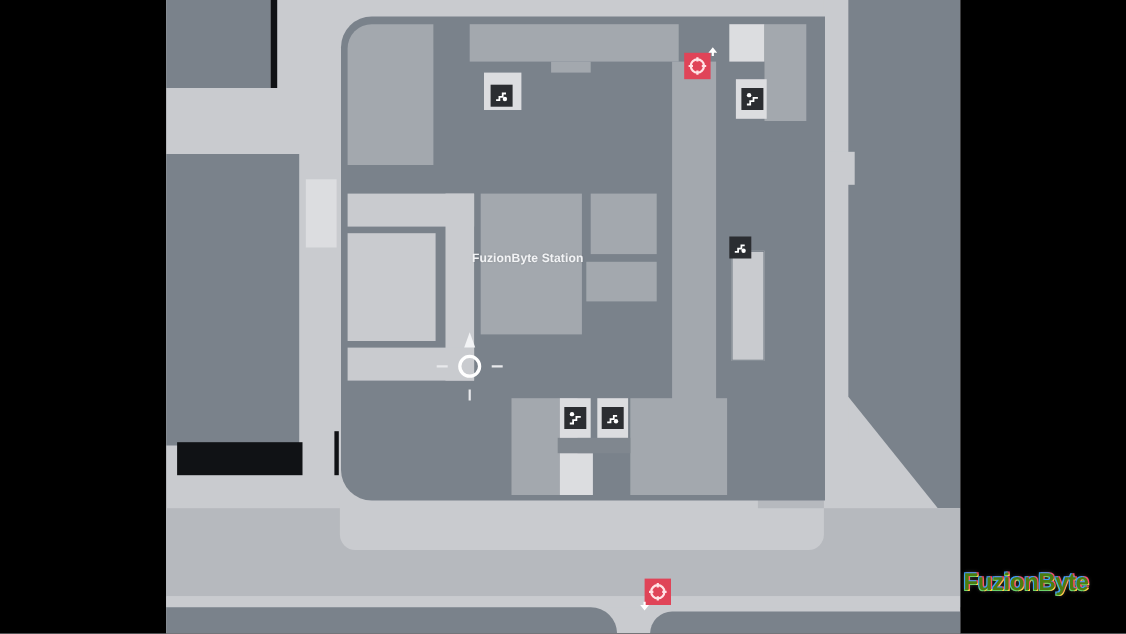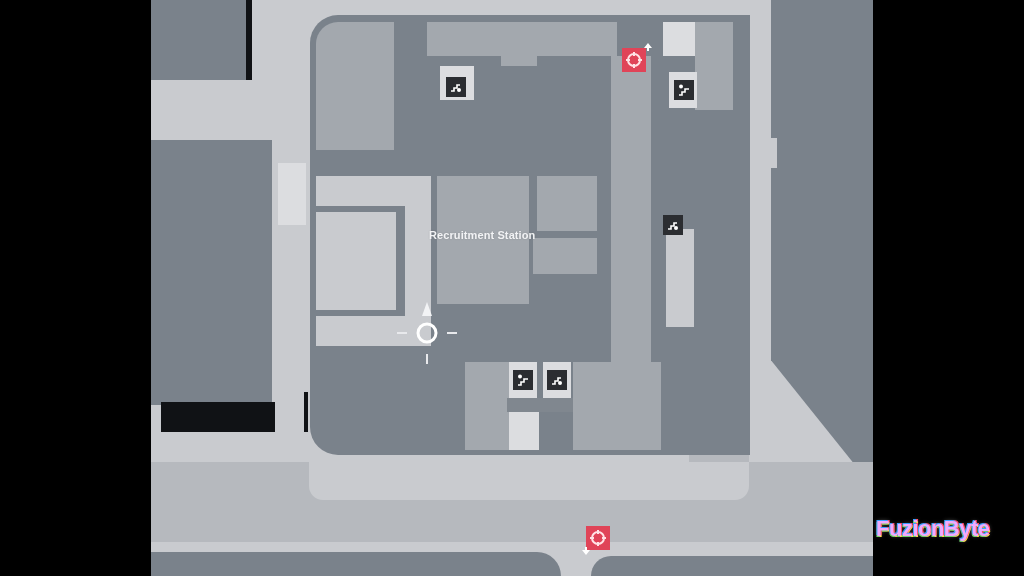--- a/index.html
+++ b/index.html
@@ -10,21 +10,21 @@
   .mid{background:#a3a8ae;}
   .light{background:#c9cbcf;}
   .pale{background:#dcdde0;}
   .ground{background:#b6b9be;}
   .black{background:#101215;}
   .wall{background:#80878f;}
   .poi{position:absolute;width:20px;height:20px;background:#2b2d31;display:flex;align-items:center;justify-content:center;}
   .poi-bg{position:absolute;background:#dcdde0;}
   .obj{position:absolute;width:24px;height:24px;background:#e04458;display:flex;align-items:center;justify-content:center;}
   .label{position:absolute;color:#f2f3f5;font-size:11px;font-weight:bold;letter-spacing:0.1px;white-space:nowrap;text-shadow:0 0 2px rgba(0,0,0,0.15);}
-  .watermark{position:absolute;left:876px;top:516px;font-size:22px;font-weight:bold;color:#f0abfc;letter-spacing:-0.5px;
+  .watermark{position:absolute;left:876px;top:516px;font-size:22px;font-weight:bold;color:#4d7c0f;letter-spacing:-0.5px;
     text-shadow:-1px -1px 0 #3aa0ff,1px -1px 0 #ff4a6a,-1px 1px 0 #6cd36c,1px 1px 0 #ffd24a,0 0 4px rgba(255,255,255,0.4);}
 </style>
 </head>
 <body>
 
 <div class="map">
 
   <div class="abs dark" style="left:0;top:0;width:95px;height:80px;"></div>
   <div class="abs black" style="left:95px;top:0;width:6px;height:80px;"></div>
   <div class="abs dark" style="left:0;top:140px;width:121px;height:265px;"></div>
@@ -112,21 +112,21 @@
   <div class="obj" style="left:435px;top:526px;">
     <svg width="18" height="18" viewBox="0 0 18 18">
         <circle cx="9" cy="9" r="6" stroke="#ffe3e6" stroke-width="2" fill="none"></circle>
         <path d="M9 1 V5 M9 13 V17 M1 9 H5 M13 9 H17" stroke="#ffe3e6" stroke-width="2"></path>
       </svg>
   </div>
   <svg class="abs" style="left:430px;top:546px;" width="10" height="10" viewBox="0 0 10 10">
       <path d="M5 9 L9 4 H6 V1 H4 V4 H1 Z" fill="#fff"></path>
     </svg>
 
-  <div class="label" style="left:278px;top:229px;">Recruitment Station</div>
+  <div class="label" style="left:278px;top:229px;">FuzionByte Station</div>
 
   <svg class="abs" style="left:244px;top:298px;" width="64" height="70" viewBox="0 0 64 70">
     <path d="M32 4 L37 18 H27 Z" fill="#f2f3f5"></path>
     <circle cx="32" cy="35" r="9" stroke="#ffffff" stroke-width="3" fill="none"></circle>
     <path d="M2 35 H12 M52 35 H62 M32 56 V66" stroke="#e8e9ec" stroke-width="2"></path>
   </svg>
 </div>
 
 <div class="watermark">FuzionByte</div>
 

